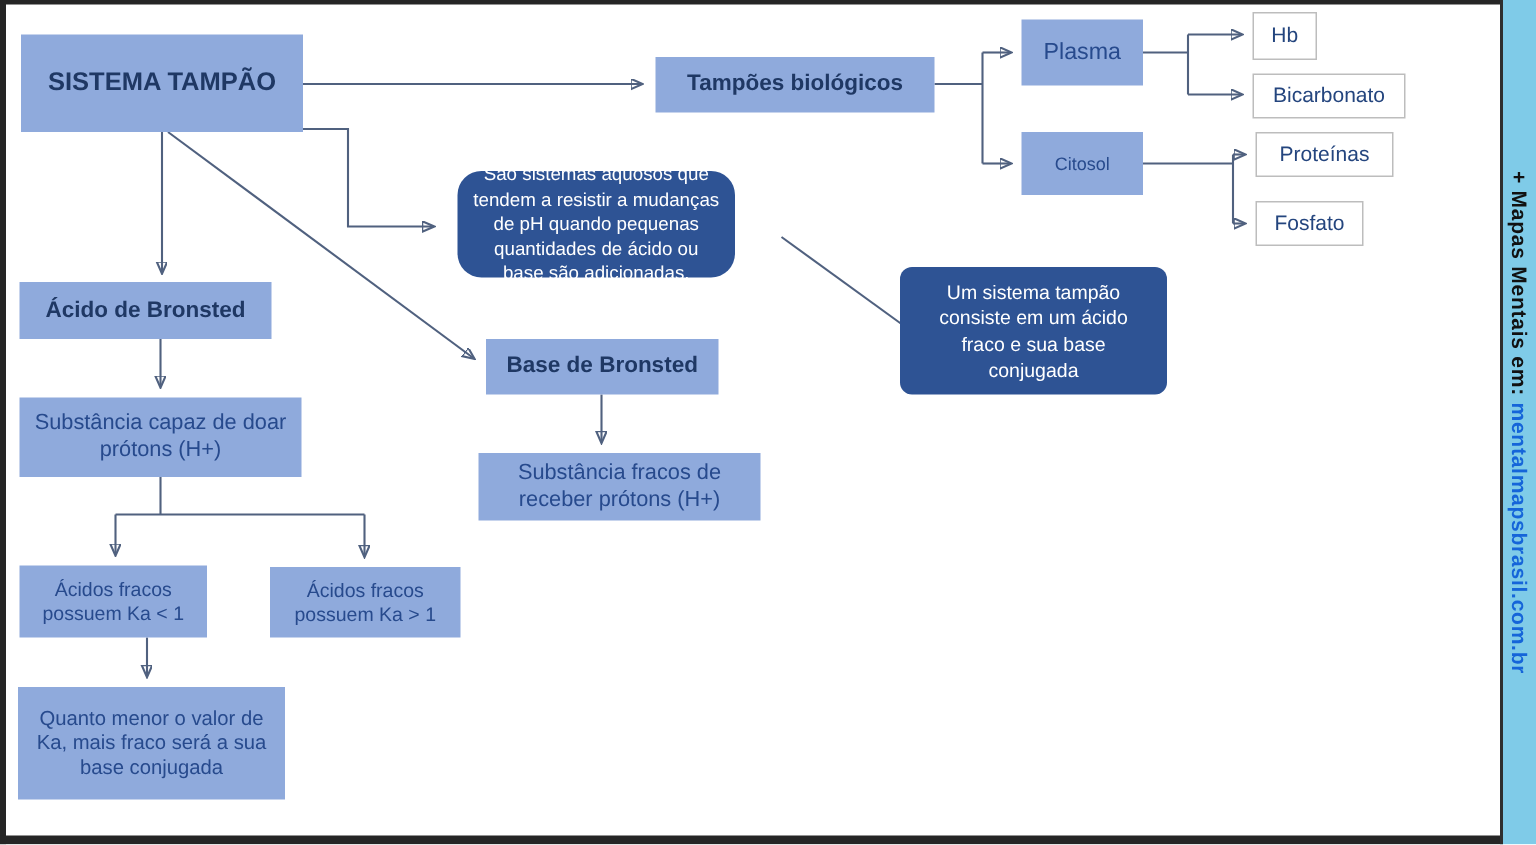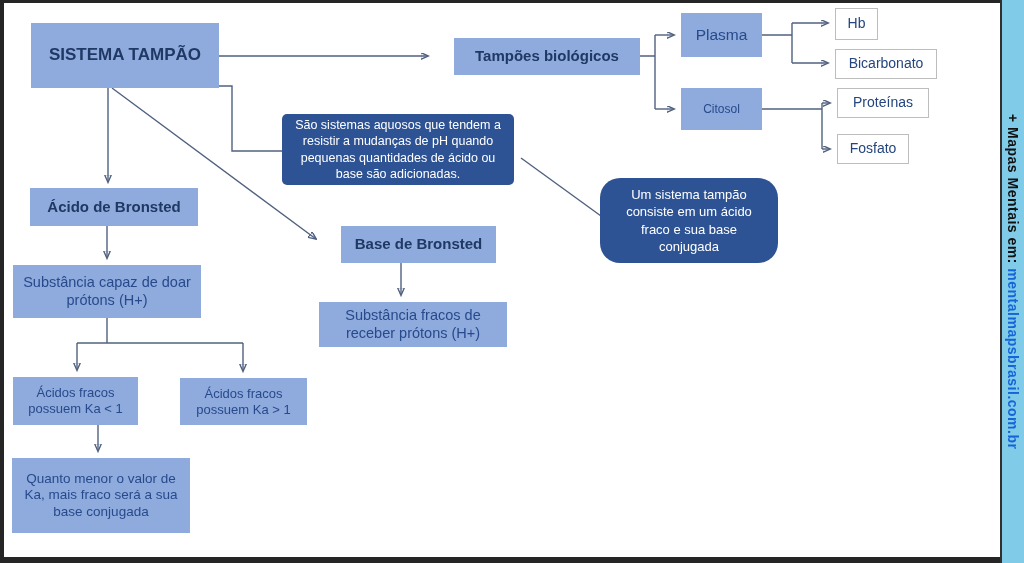--- a/index.html
+++ b/index.html
@@ -13,21 +13,21 @@
   .frame.bottom{left:0;top:557px;width:1002px;height:6px;}
 
   .wires{position:absolute;left:0;top:0;width:1024px;height:563px;}
   .wires path{fill:none;stroke:#50617F;stroke-width:1.4px;}
 
   .node{
     position:absolute;display:flex;align-items:center;justify-content:center;
     text-align:center;background:#8FAADC;color:#274A8D;line-height:1.22;
     box-sizing:border-box;padding:2px 6px;
   }
-  .node.hdr{font-weight:bold;color:#1F3864;margin-left:17px;}
+  .node.hdr{font-weight:bold;color:#1F3864;}
   .node.leaf{
     background:#ffffff;border:1px solid #BDBDBD;color:#24457E;
     font-size:14px;padding:2px 16px;
   }
   .callout{
     position:absolute;display:flex;align-items:center;justify-content:center;
     text-align:center;background:#2E5394;color:#ffffff;line-height:1.32;
     box-sizing:border-box;padding:4px 10px;
   }
   .sidebar{
@@ -83,23 +83,23 @@
   <div class="node" style="left:681px;top:88px;width:81px;height:42px;font-size:12px;">Citosol</div>
 
   <div class="node leaf" style="left:835px;top:8px;width:43px;height:32px;">Hb</div>
 
   <div class="node leaf" style="left:835px;top:49px;width:102px;height:30px;">Bicarbonato</div>
 
   <div class="node leaf" style="left:837px;top:88px;width:92px;height:30px;">Proteínas</div>
 
   <div class="node leaf" style="left:837px;top:134px;width:72px;height:30px;">Fosfato</div>
 
-  <div class="callout" style="left:282px;top:114px;width:232px;height:71px;font-size:12.5px;border-radius:5px;">São sistemas aquosos que tendem a resistir a mudanças de pH quando pequenas quantidades de ácido ou base são adicionadas.</div>
+  <div class="callout" style="left:305px;top:114px;width:185px;height:71px;font-size:12.5px;border-radius:16px;">São sistemas aquosos que tendem a resistir a mudanças de pH quando pequenas quantidades de ácido ou base são adicionadas.</div>
 
-  <div class="callout" style="left:600px;top:178px;width:178px;height:85px;font-size:13px;border-radius:20px;padding:4px 16px;">Um sistema tampão consiste em um ácido fraco e sua base conjugada</div>
+  <div class="callout" style="left:600px;top:178px;width:178px;height:85px;font-size:13px;border-radius:8px;padding:4px 16px;">Um sistema tampão consiste em um ácido fraco e sua base conjugada</div>
 
   <div class="node hdr" style="left:13px;top:188px;width:168px;height:38px;font-size:15px;">Ácido de Bronsted</div>
 
   <div class="node" style="left:13px;top:265px;width:188px;height:53px;font-size:14.5px;">Substância capaz de doar prótons (H+)</div>
 
   <div class="node" style="left:13px;top:377px;width:125px;height:48px;font-size:13px;">Ácidos fracos possuem Ka &lt; 1</div>
 
   <div class="node" style="left:180px;top:378px;width:127px;height:47px;font-size:13px;">Ácidos fracos possuem Ka &gt; 1</div>
 
   <div class="node" style="left:12px;top:458px;width:178px;height:75px;font-size:13.5px;text-align:center;">Quanto menor o valor de Ka, mais fraco será a sua base conjugada</div>

